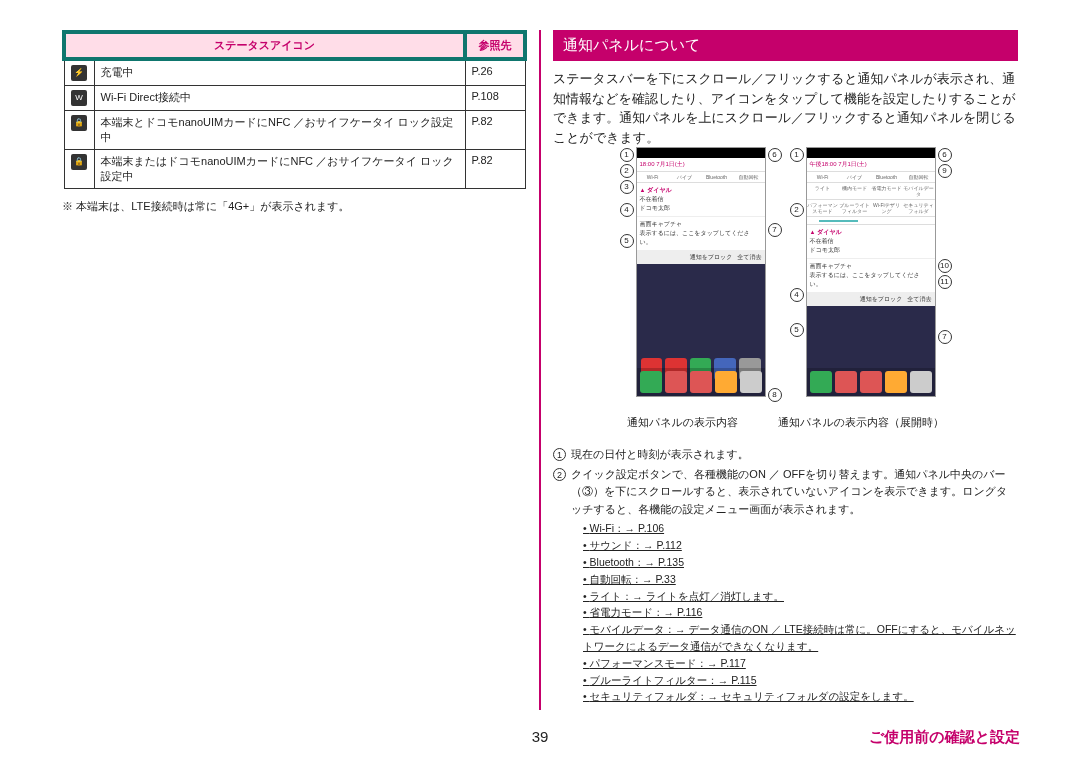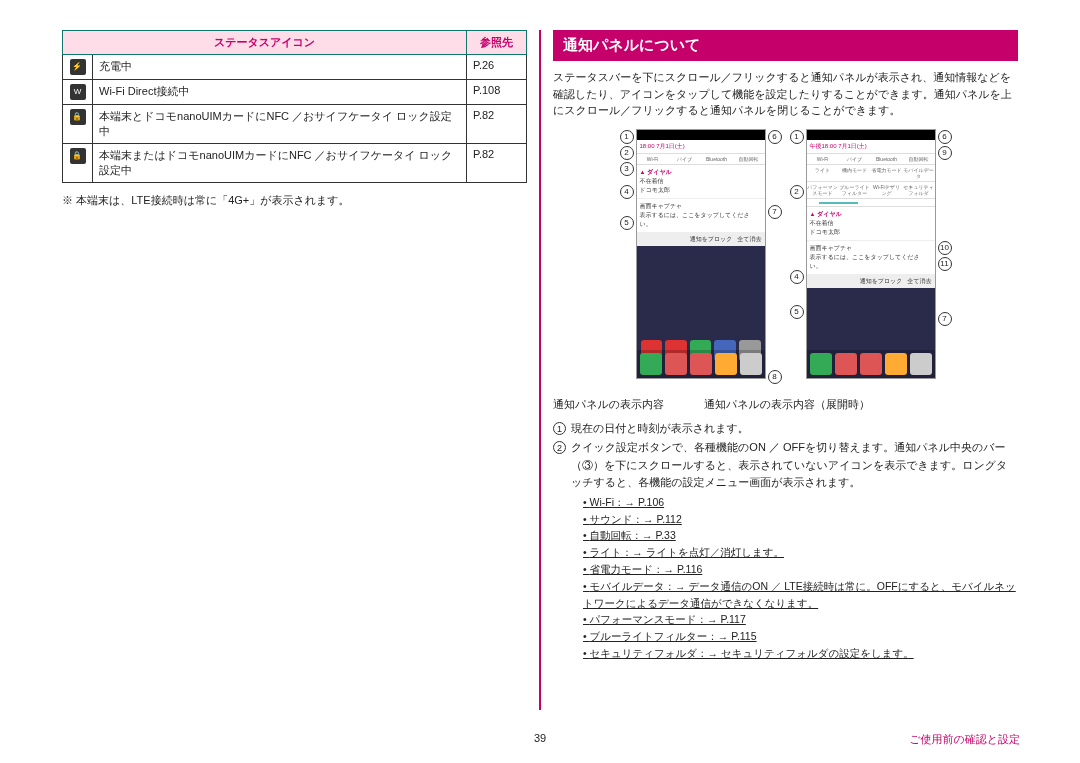--- a/index.html
+++ b/index.html
@@ -28,21 +28,21 @@
   }
   table.status {
     border-collapse: collapse;
     width: 100%;
     margin-bottom: 10px;
   }
   table.status th {
     background: #ffdde8;
     color: #c5006b;
     font-weight: bold;
-    border: 1px solid #0f766e;
+    border: 4px solid #0f766e;
     padding: 4px 6px;
     font-size: 11px;
   }
   table.status td {
     border: 1px solid #333;
     padding: 4px 6px;
     font-size: 11px;
     vertical-align: top;
   }
   table.status td.icon-cell {
@@ -60,29 +60,28 @@
     text-align: center;
     border-radius: 2px;
   }
   .note {
     font-size: 11px;
     margin-top: 6px;
   }
   .section-header {
     background: #c5006b;
     color: #fff;
-    font-weight: bold;
+    font-weight: normal;
     font-size: 15px;
     padding: 6px 10px;
     margin-bottom: 8px;
   }
   .body-text {
-    font-size: 11px;
+    font-size: 13px;
     line-height: 1.5;
-    margin-bottom: 10px;
   }
   .screenshots-row {
     display: flex;
     gap: 8px;
     margin-bottom: 8px;
     justify-content: center;
   }
   .shot-wrap {
     display: flex;
     align-items: flex-start;
@@ -148,21 +147,22 @@
     background:rgba(0,0,0,0.2);
   }
   .phone .bottom-row .app { aspect-ratio:1; }
   .caption {
     font-size: 11px;
     margin-top:4px;
   }
   .captions-row {
     display:flex;
     gap:40px;
-    margin-bottom:8px;
+    justify-content:center;
+    margin-bottom:16px;
   }
   .details-list {
     font-size: 11px;
     line-height: 1.6;
   }
   .details-list .item {
     display:flex;
     margin-bottom:2px;
   }
   .details-list .num {
@@ -184,24 +184,24 @@
     line-height: 1.6;
     text-decoration: underline;
   }
   .bullets .b::before { content: "•  "; }
   .footer {
     position:absolute;
     bottom: 16px;
     left: 0; right: 0;
     display:flex;
     padding: 0 60px;
-    font-size: 11px;
+    font-size: 15px;
   }
   .footer .pn { position:absolute; left:50%; transform:translateX(-50%);}
-  .footer .sec { margin-left:auto; color:#c5006b; font-weight:normal;text-align:right;}
+  .footer .sec { margin-left:auto; color:#c5006b; font-weight:bold;text-align:right;}
 </style>
 </head>
 <body>
 
 <div class="columns">
 
   <div class="col">
     <table class="status">
       <thead>
         <tr>
@@ -373,20 +373,21 @@
         <span>現在の日付と時刻が表示されます。</span>
       </div>
       <div class="item">
         <span class="num"><span class="circled">2</span></span>
         <span>クイック設定ボタンで、各種機能のON ／ OFFを切り替えます。通知パネル中央のバー（③）を下にスクロールすると、表示されていないアイコンを表示できます。ロングタッチすると、各機能の設定メニュー画面が表示されます。</span>
       </div>
     </div>
     <div class="bullets">
       <div class="b">Wi-Fi：→ P.106</div>
       <div class="b">サウンド：→ P.112</div>
+      <div class="b">Bluetooth：→ P.135</div>
       <div class="b">自動回転：→ P.33</div>
       <div class="b">ライト：→ ライトを点灯／消灯します。</div>
       <div class="b">省電力モード：→ P.116</div>
       <div class="b">モバイルデータ：→ データ通信のON ／ LTE接続時は常に。OFFにすると、モバイルネットワークによるデータ通信ができなくなります。</div>
       <div class="b">パフォーマンスモード：→ P.117</div>
       <div class="b">ブルーライトフィルター：→ P.115</div>
       <div class="b">セキュリティフォルダ：→ セキュリティフォルダの設定をします。</div>
     </div>
 
   </div>

